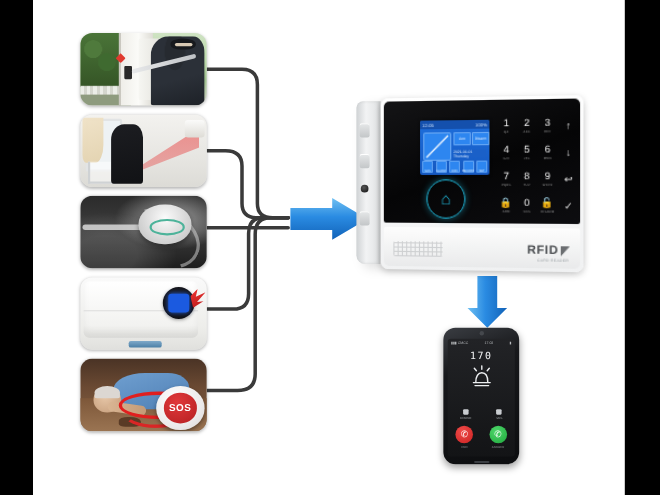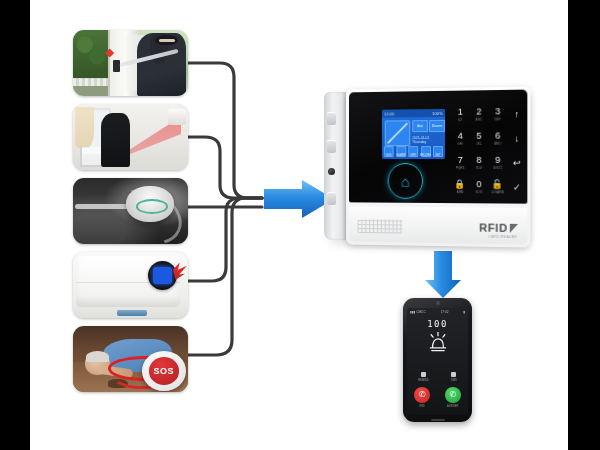--- a/index.html
+++ b/index.html
@@ -442,21 +442,21 @@
 
     <div id="phone">
       <div class="ph-body">
         <div class="ph-cam"></div>
         <div class="ph-screen">
           <div class="ph-status">
             <span>▮▮▮  CMCC</span>
             <span>17:02</span>
             <span>▮</span>
           </div>
-          <div class="ph-num">100</div>
+          <div class="ph-num">170</div>
 
           <svg class="ph-siren" viewBox="0 0 24 22">
             <g fill="none" stroke="#eceef0" stroke-width="1.4" stroke-linecap="round">
               <line x1="12" y1="0.5" x2="12" y2="4"></line>
               <line x1="4.5" y1="3" x2="6.6" y2="5.6"></line>
               <line x1="19.5" y1="3" x2="17.4" y2="5.6"></line>
               <path d="M6 17 C6 11 8.4 7.6 12 7.6 C15.6 7.6 18 11 18 17"></path>
               <line x1="3.6" y1="17.4" x2="20.4" y2="17.4"></line>
               <line x1="5.2" y1="20.4" x2="18.8" y2="20.4"></line>
             </g>

